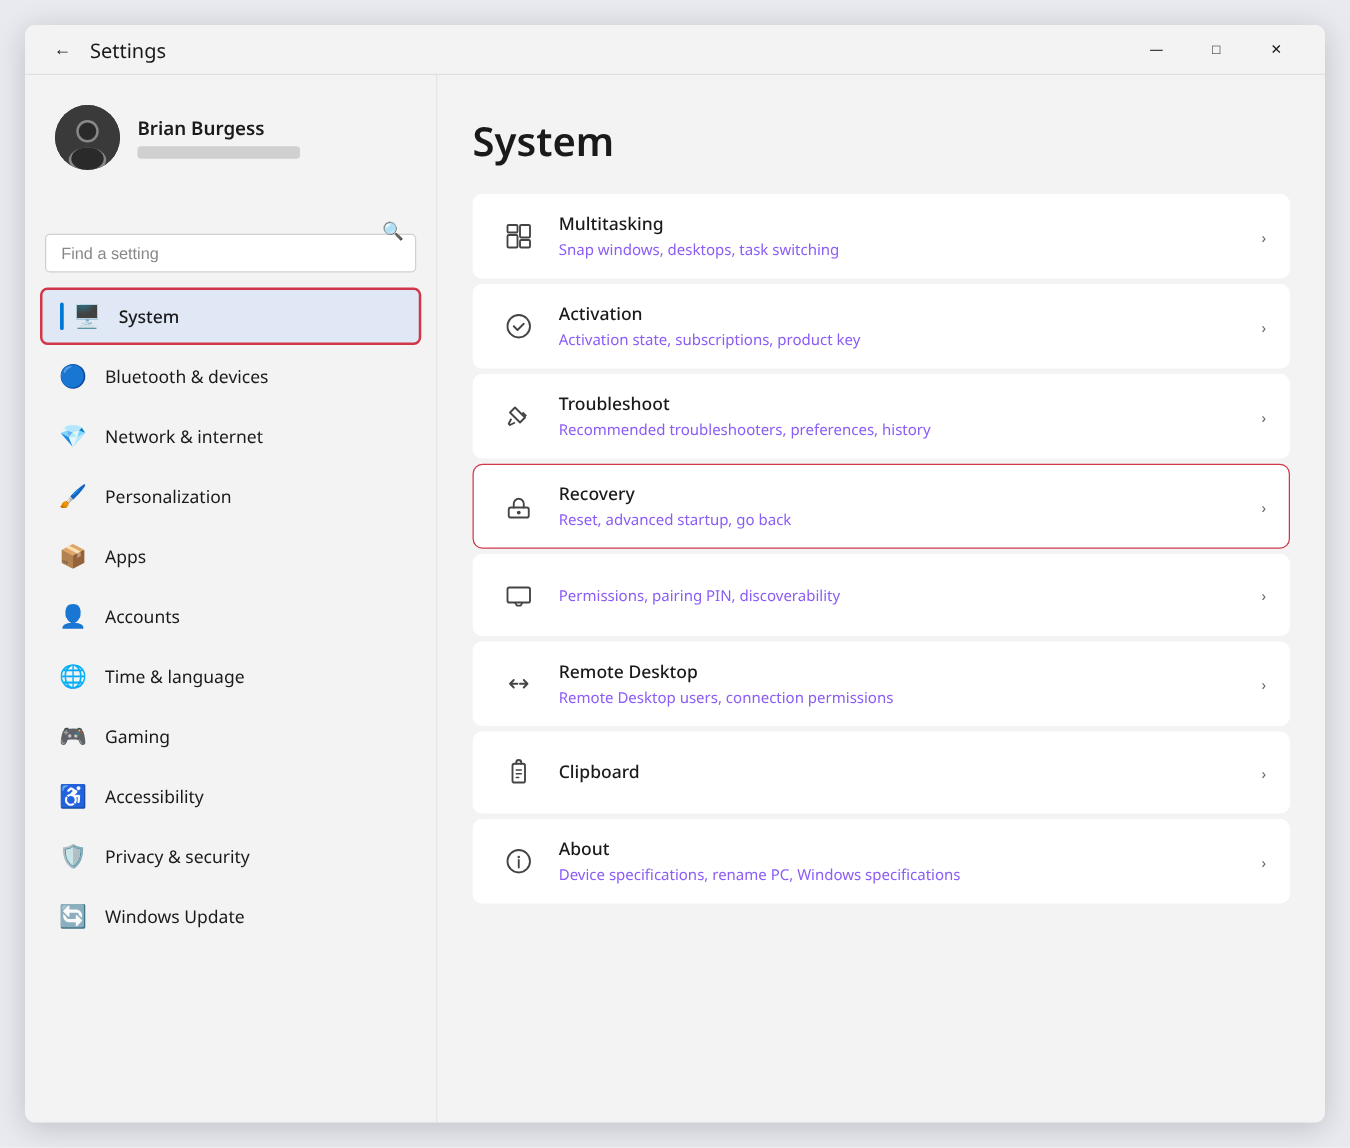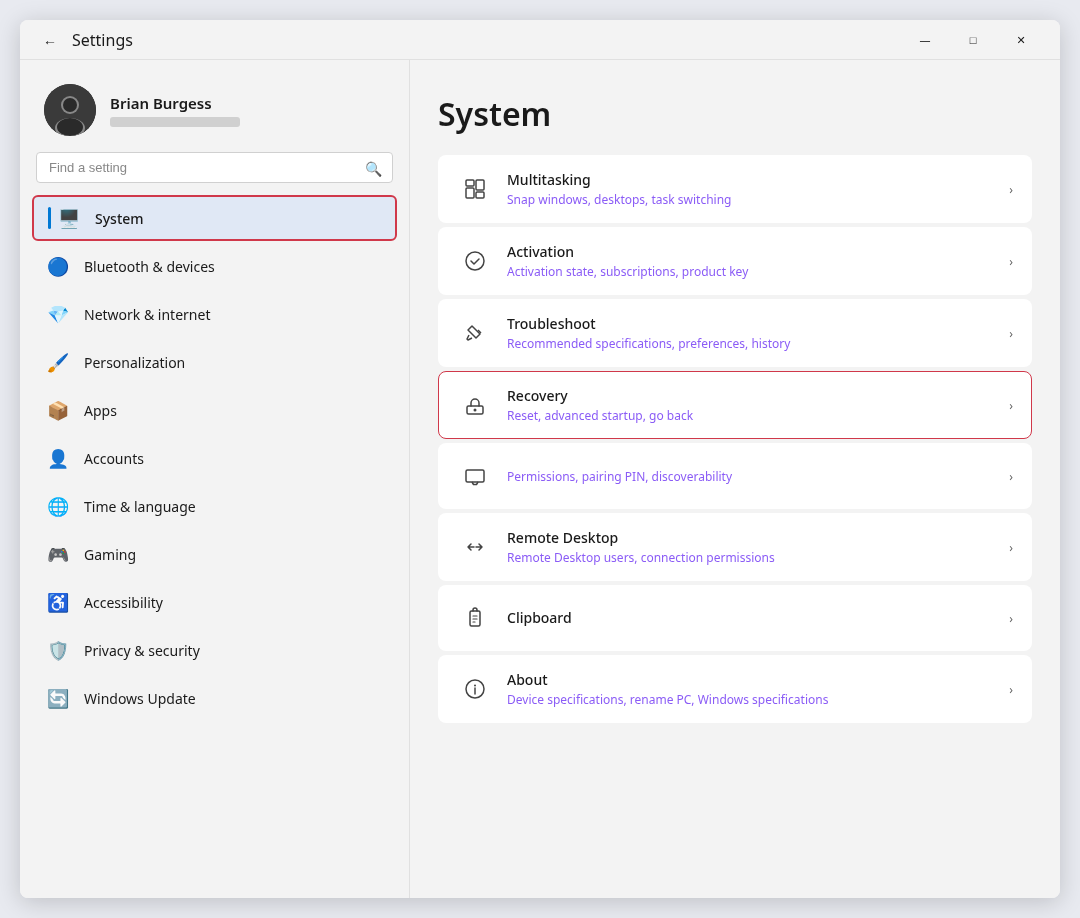--- a/index.html
+++ b/index.html
@@ -58,21 +58,21 @@
     }
 
     .content {
       display: flex;
       flex: 1;
       overflow: hidden;
     }
 
     
     .sidebar {
-      width: 390px;
+      width: 330px;
       background: #f3f3f3;
       padding: 16px 12px;
       overflow-y: auto;
       flex-shrink: 0;
       border-right: 1px solid #e0e0e0;
     }
     .user-section {
       display: flex;
       align-items: center;
       padding: 8px 12px 16px 12px;
@@ -111,20 +111,21 @@
     }
     .search-input {
       width: 100%;
       padding: 7px 36px 7px 12px;
       border: 1px solid #d0d0d0;
       border-radius: 4px;
       background: white;
       font-size: 13px;
       color: #444;
       outline: none;
+      margin-top: 35px;
     }
     .search-input::placeholder { color: #888; }
     .search-icon-wrap {
       position: absolute; right: 10px; top: 50%;
       transform: translateY(-50%);
       color: #666; font-size: 14px;
     }
 
     .nav-item {
       display: flex;
@@ -348,21 +349,21 @@
           <div class="settings-item">
             <div class="settings-item-icon">
               <svg width="22" height="22" viewBox="0 0 22 22" fill="none">
                 <path d="M8 4l-4 4 8 8 4-4-8-8z" stroke="#444" stroke-width="1.5" stroke-linejoin="round"></path>
                 <path d="M14 8l3 3" stroke="#444" stroke-width="1.5"></path>
                 <path d="M5 13l-2 4 1 1 4-2" stroke="#444" stroke-width="1.5" stroke-linejoin="round"></path>
               </svg>
             </div>
             <div class="settings-item-text">
               <div class="settings-item-title">Troubleshoot</div>
-              <div class="settings-item-desc">Recommended specifications, preferences, history</div>
+              <div class="settings-item-desc">Recommended troubleshooters, preferences, history</div>
             </div>
             <span class="settings-item-chevron">›</span>
           </div>
           <div class="settings-item highlighted">
             <div class="settings-item-icon">
               <svg width="22" height="22" viewBox="0 0 22 22" fill="none">
                 <rect x="3" y="12" width="16" height="8" rx="1.5" stroke="#444" stroke-width="1.5"></rect>
                 <path d="M7 12V9c0-2.2 1.8-4 4-4s4 1.8 4 4v3" stroke="#444" stroke-width="1.5" stroke-linecap="round"></path>
                 <circle cx="11" cy="16" r="1.5" fill="#444"></circle>
               </svg>

